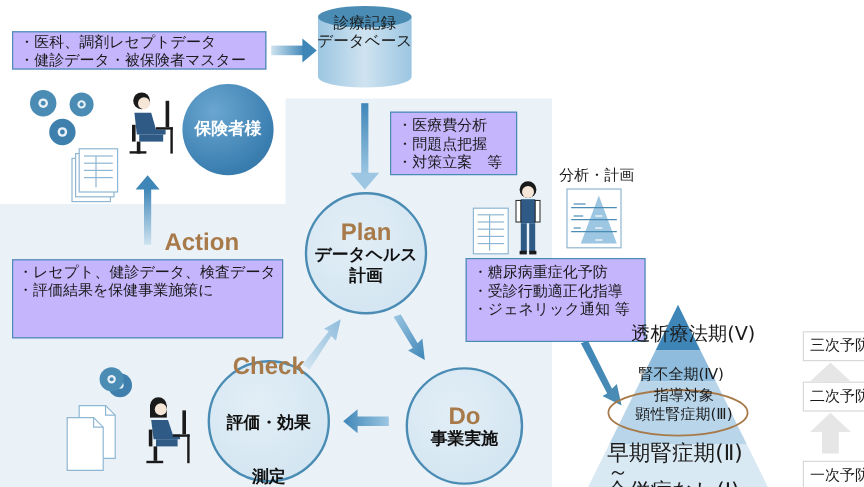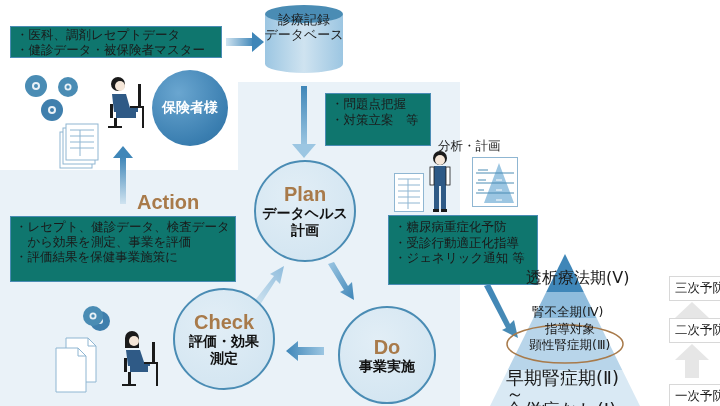--- a/index.html
+++ b/index.html
@@ -1,20 +1,20 @@
 <!DOCTYPE html>
 <html><head>
 <meta charset="utf-8">
 <style>
   * { box-sizing: border-box; margin: 0; padding: 0; }
   html, body { width: 720px; height: 406px; background: #ffffff; overflow: hidden; }
   body { position: relative; font-family: "DejaVu Sans", sans-serif; color: #1a1a1a; }
   .abs { position: absolute; }
   .bg-panel { background: #eaf2f8; }
-  .box { position: absolute; background: #0f766e; border: 1px solid #4a8cb4; font-size: 12.5px; line-height: 15.5px; padding: 4px 6px; white-space: nowrap; }
+  .box { position: absolute; background: #c4b5fd; border: 1px solid #4a8cb4; font-size: 12.5px; line-height: 15.5px; padding: 4px 6px; white-space: nowrap; }
   .box div { white-space: nowrap; }
   .circle { position: absolute; border-radius: 50%; background: radial-gradient(circle at 40% 35%, #e2eef6 0%, #cfe3f0 100%); border: 2px solid #4a8cb4; display: flex; flex-direction: column; align-items: center; justify-content: center; text-align: center; }
   .circle .en { font-family: "Liberation Sans", sans-serif; font-weight: bold; color: #a87a4a; font-size: 20px; line-height: 22px; }
   .circle .jp { font-weight: bold; font-size: 14px; line-height: 17px; color: #111; }
   .action-label { font-family: "Liberation Sans", sans-serif; font-weight: bold; color: #a87a4a; font-size: 20px; }
   .small-label { font-size: 12.5px; white-space: nowrap; }
   .prev-box { position: absolute; background: #fff; border: 1px solid #d8d8d8; font-size: 12.5px; padding: 3px 5px; white-space: nowrap; }
   svg { position: absolute; overflow: visible; }
 </style>
 </head>
@@ -111,25 +111,26 @@
       <linearGradient id="gd" x1="0" y1="0" x2="0" y2="1">
         <stop offset="0" stop-color="#3f86b8"></stop>
         <stop offset="1" stop-color="#9cc6e2"></stop>
       </linearGradient>
     </defs>
   <rect x="9" y="0" width="6" height="60" fill="url(#gd)"></rect>
   <polygon points="0,58 24,58 12,72" fill="#9cc6e2"></polygon>
 </svg>
 
 <div class="box" style="left:325px; top:93px; width:106px; height:53px; padding:2px 5px; line-height:15.5px;">
+  <div>・医療費分析</div>
   <div>・問題点把握</div>
   <div>・対策立案　等</div>
 </div>
 
-<div class="abs small-label" style="left:438px; top:138px;">分析・計画</div>
+<div class="abs small-label" style="left:466px; top:138px;">分析・計画</div>
 
 <svg style="left:394px; top:173px;" width="30" height="40">
   <rect x="0.5" y="0.5" width="29" height="38" fill="#fff" stroke="#8fb6d2"></rect>
   <line x1="4" y1="6" x2="26" y2="6" stroke="#8fb6d2"></line>
   <line x1="4" y1="12" x2="26" y2="12" stroke="#8fb6d2"></line>
   <line x1="4" y1="18" x2="26" y2="18" stroke="#8fb6d2"></line>
   <line x1="4" y1="24" x2="26" y2="24" stroke="#8fb6d2"></line>
   <line x1="4" y1="30" x2="26" y2="30" stroke="#8fb6d2"></line>
   <line x1="14" y1="6" x2="14" y2="36" stroke="#8fb6d2"></line>
 </svg>
@@ -157,21 +158,20 @@
   <line x1="6" y1="33" x2="12" y2="33" stroke="#4a8cb4"></line>
   <line x1="24" y1="23" x2="30" y2="23" stroke="#fff"></line>
   <line x1="24" y1="33" x2="30" y2="33" stroke="#fff"></line>
   <line x1="24" y1="43" x2="30" y2="43" stroke="#fff"></line>
 </svg>
 
 <div class="abs action-label" style="left:137px; top:191px;">Action</div>
 
 <div class="box" style="left:10px; top:216px; width:226px; height:66px; padding:3px 4px; line-height:14.8px;">
   <div>・レセプト、健診データ、検査データ</div>
-  <div>　から効果を測定、事業を評価</div>
   <div>・評価結果を保健事業施策に</div>
 </div>
 
 <div class="circle" style="left:254px; top:160px; width:102px; height:102px;">
   <div class="en">Plan</div>
   <div class="jp">データヘルス</div>
   <div class="jp">計画</div>
 </div>
 
 <div class="box" style="left:364px; top:215px; width:150px; height:70px; padding:3px 5px; line-height:15.5px;margin-left:24px;">
@@ -208,21 +208,21 @@
       </linearGradient>
     </defs>
   <polygon points="0,11 12,1 12,7 38,7 38,15 12,15 12,21" fill="url(#gdc)"></polygon>
 </svg>
 
 <div class="circle" style="left:338px; top:306px; width:98px; height:98px;">
   <div class="en">Do</div>
   <div class="jp">事業実施</div>
 </div>
 
-<div class="circle" style="left:173px; top:288px; width:102px; height:102px;">
+<div class="circle" style="left:173px; top:300px; width:102px; height:102px;gap:28px;">
   <div class="en">Check</div>
   <div class="jp">評価・効果</div>
   <div class="jp">測定</div>
 </div>
 
 <svg style="left:82px; top:306px;" width="30" height="26">
   <circle cx="18" cy="15" r="10" fill="#3f7fad"></circle>
     <circle cx="18" cy="15" r="3" fill="#e8f1f7"></circle>
   <circle cx="11" cy="10" r="10" fill="#4a8cb4"></circle>
     <circle cx="11" cy="10" r="3.5" fill="#e8f1f7"></circle>

